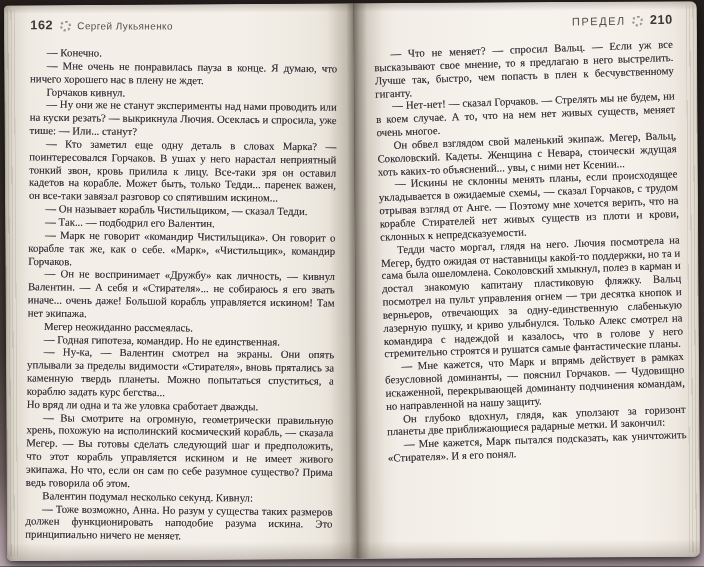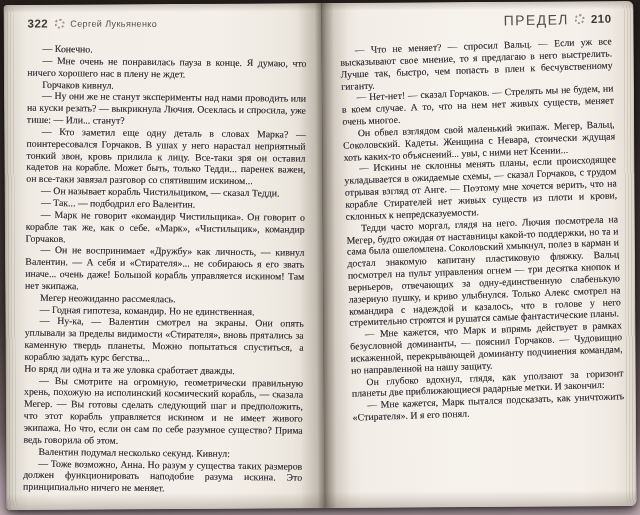--- a/index.html
+++ b/index.html
@@ -77,21 +77,21 @@
 
   .running-head {
     display: flex; align-items: center; gap: 6px;
     font-family: "Liberation Sans", sans-serif;
     color: #484540;
     height: 14px;
   }
   .page.right .running-head { justify-content: flex-end; transform: rotate(-0.7deg); }
   .page.left  .running-head { transform: rotate(0.5deg); }
   .head-num { font-size: 11.5px; font-weight: bold; color: #3c3935; letter-spacing: 0.5px; }
-  .head-title { font-size: 14px; letter-spacing: 1.4px; color: #53504a; }
+  .head-title { font-size: 10px; letter-spacing: 1.4px; color: #53504a; }
   .head-author { font-size: 9px; letter-spacing: 0.4px; color: #53504a; }
   .ornament {
     display: inline-block; width: 10px; height: 10px;
     border: 2px dotted #9d968b; border-radius: 50%;
     box-sizing: border-box; flex: 0 0 auto;
   }
 
   .body-text {
     margin-top: 11px;
     font-size: 9.8px; line-height: 11.85px;
@@ -107,21 +107,21 @@
 </head>
 <body>
 
 <div class="scene">
   <div class="book">
 
     <div class="page left">
       <div class="edge-stack left-edge"></div>
       <div class="content">
         <div class="running-head">
-          <span class="head-num">322</span>
+          <span class="head-num">162</span>
           <span class="ornament"></span>
           <span class="head-author">Сергей Лукьяненко</span>
         </div>
         <div class="body-text">
 
         <p class="para">— Конечно.</p>
             <p class="para">— Мне очень не понравилась пауза в конце. Я думаю, что ничего хорошего нас в плену не ждет.</p>
             <p class="para">Горчаков кивнул.</p>
             <p class="para">— Ну они же не станут эксперименты над нами проводить или на куски резать? — выкрикнула Лючия. Осеклась и спросила, уже тише: — Или... станут?</p>
             <p class="para">— Кто заметил еще одну деталь в словах Марка? — поинтересовался Горчаков. В ушах у него нарастал неприятный тонкий звон, кровь прилила к лицу. Все-таки зря он оставил кадетов на корабле. Может быть, только Тедди... паренек важен, он все-таки завязал разговор со спятившим искином...</p>

